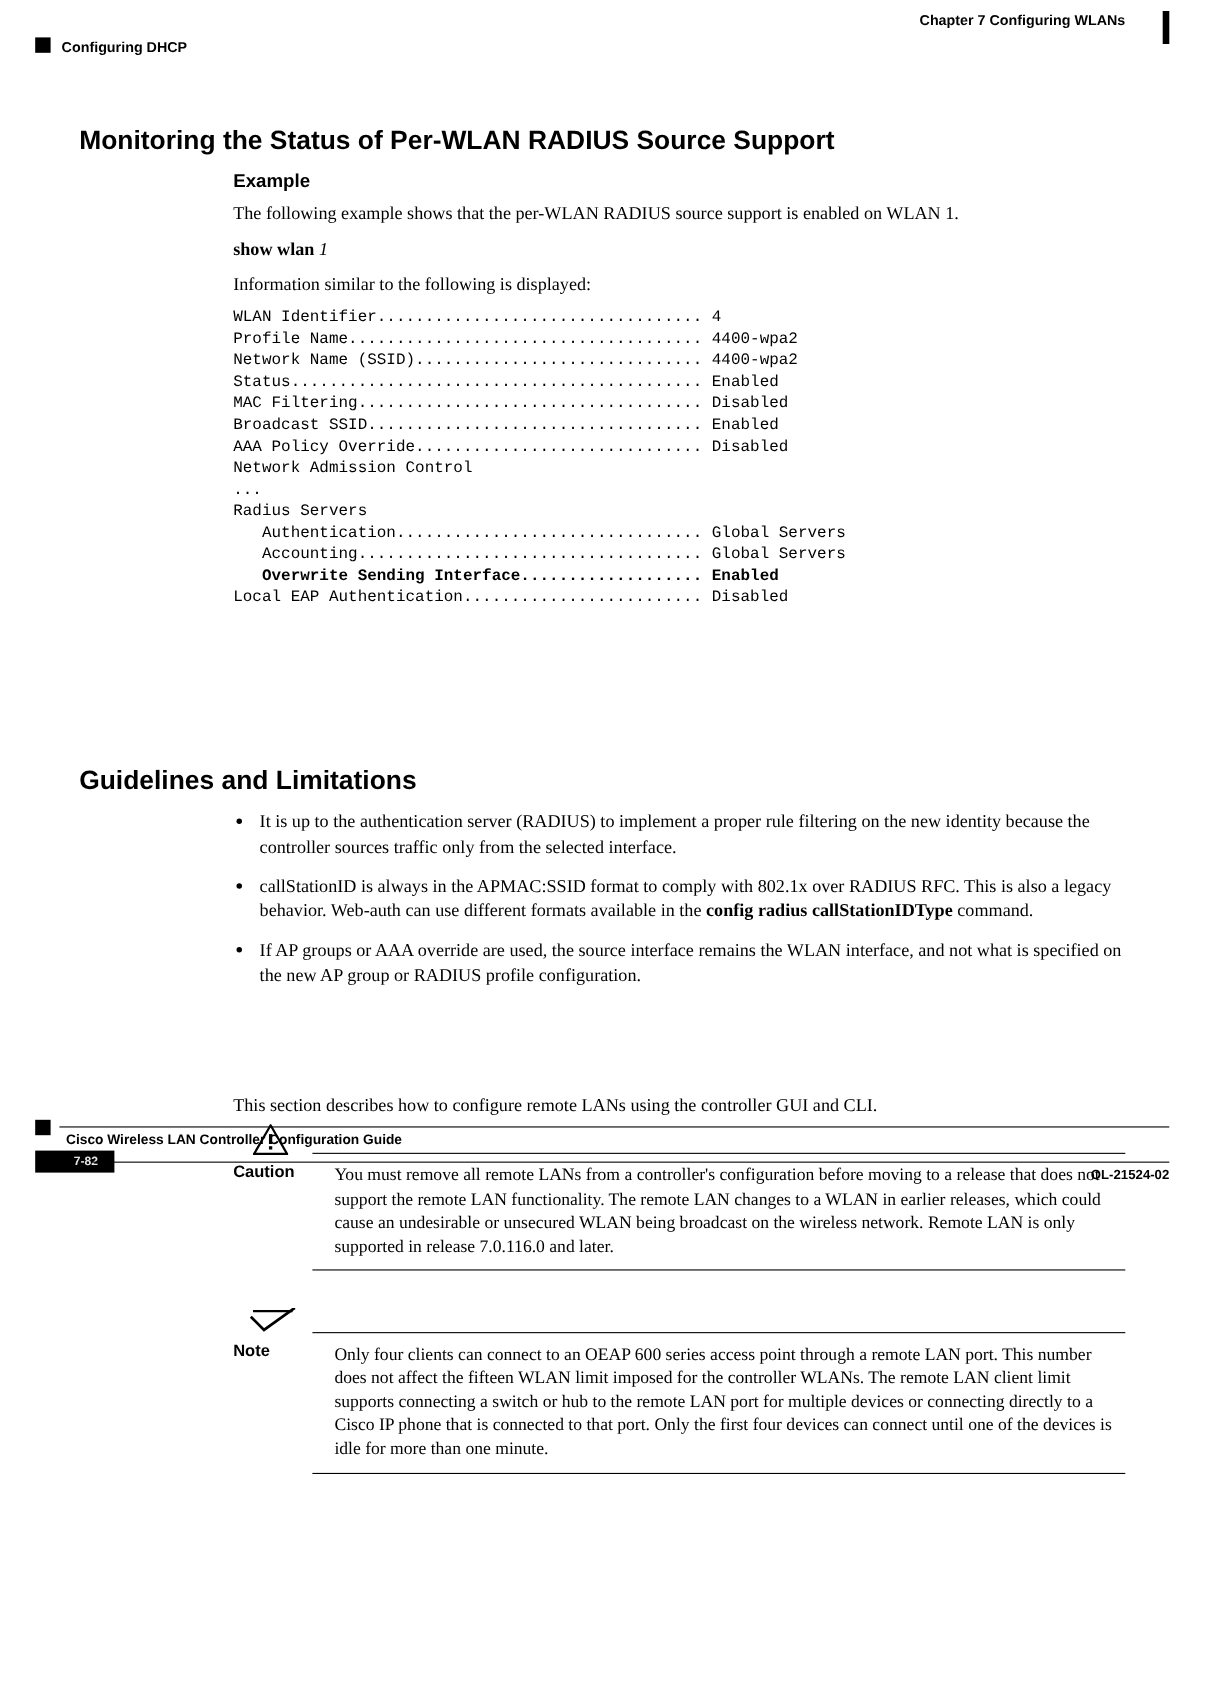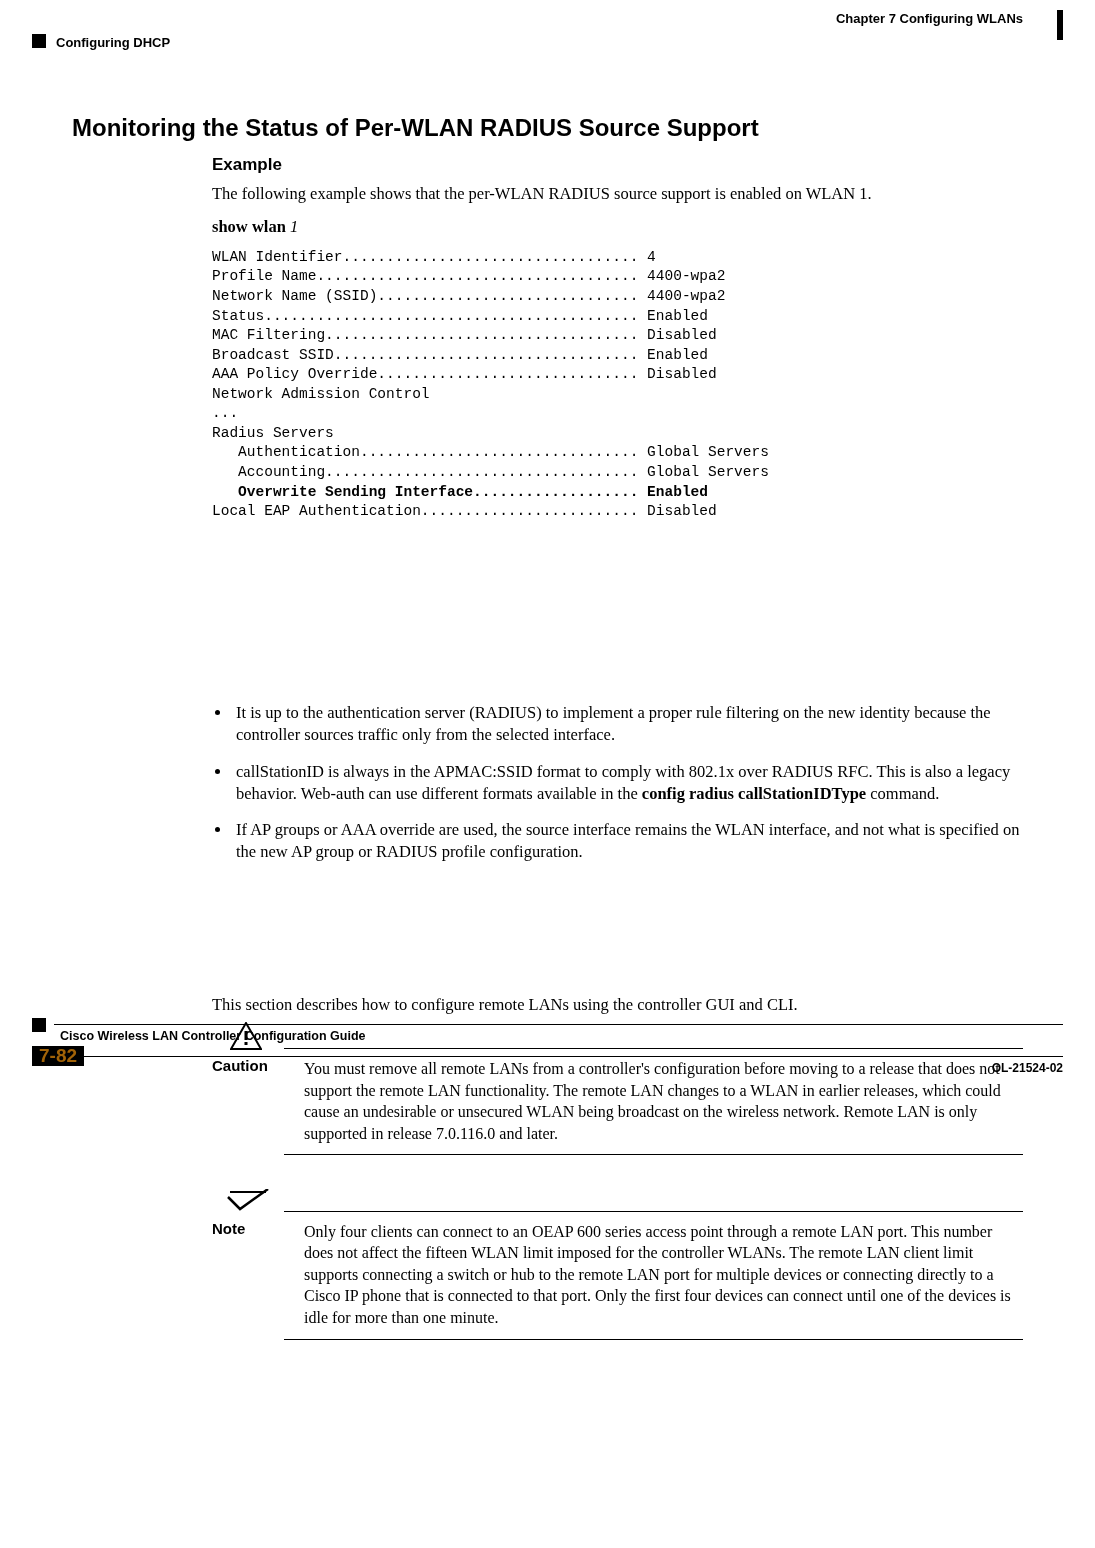--- a/index.html
+++ b/index.html
@@ -199,25 +199,26 @@
     font-weight: bold;
     font-size: 12.5px;
   }
   .footer .pagebar {
     position: absolute;
     left: 0;
     top: 28px;
     width: 52px;
     height: 20px;
     background: #000;
-    color: #a16207;
-    font-weight: bold;
-    font-size: 19px;
+    color: #e5e5e5;
+    font-weight: bold;
+    font-size: 11px;
     text-align: center;
     line-height: 20px;
+    padding-left: 20px;
   }
   .footer .botrule {
     position: absolute;
     left: 52px;
     right: 0;
     top: 38px;
     border-top: 1.5px solid #000;
   }
   .footer .doc {
     position: absolute;
@@ -243,39 +244,41 @@
     <div class="h2">Monitoring the Status of Per-WLAN RADIUS Source Support</div>
     <div class="body-indent">
 
       <div class="h3">Example</div>
       <p class="p">The following example shows that the per-WLAN RADIUS source support is enabled on WLAN 1.</p>
       <p class="cmd">
         <span class="cb">show wlan</span>
         <span> </span>
         <span class="ci">1</span>
       </p>
+      <p class="p">Information similar to the following is displayed:</p>
 
       <div class="cli" id="cli-block">WLAN Identifier.................................. 4
 Profile Name..................................... 4400-wpa2
 Network Name (SSID).............................. 4400-wpa2
 Status........................................... Enabled
 MAC Filtering.................................... Disabled
 Broadcast SSID................................... Enabled
 AAA Policy Override.............................. Disabled
 Network Admission Control
 ...
 Radius Servers
    Authentication................................ Global Servers
    Accounting.................................... Global Servers
 <b>   Overwrite Sending Interface................... Enabled</b>
 Local EAP Authentication......................... Disabled</div>
     </div>
   </div>
 
   <div class="col" style="top:694px;">
+    <div class="h2">Guidelines and Limitations</div>
     <ul class="bullets">
       <li><span>It is up to the authentication server (RADIUS) to implement a proper rule filtering on the new identity because the controller sources traffic only from the selected interface.</span></li>
       <li>
         <span>callStationID is always in the APMAC:SSID format to comply with 802.1x over RADIUS RFC. This is also a legacy behavior. Web-auth can use different formats available in the </span><b>config radius callStationIDType</b><span> command.</span>
       </li>
       <li><span>If AP groups or AAA override are used, the source interface remains the WLAN interface, and not what is specified on the new AP group or RADIUS profile configuration.</span></li>
     </ul>
   </div>
 
   <div class="col" style="top:986px;">

